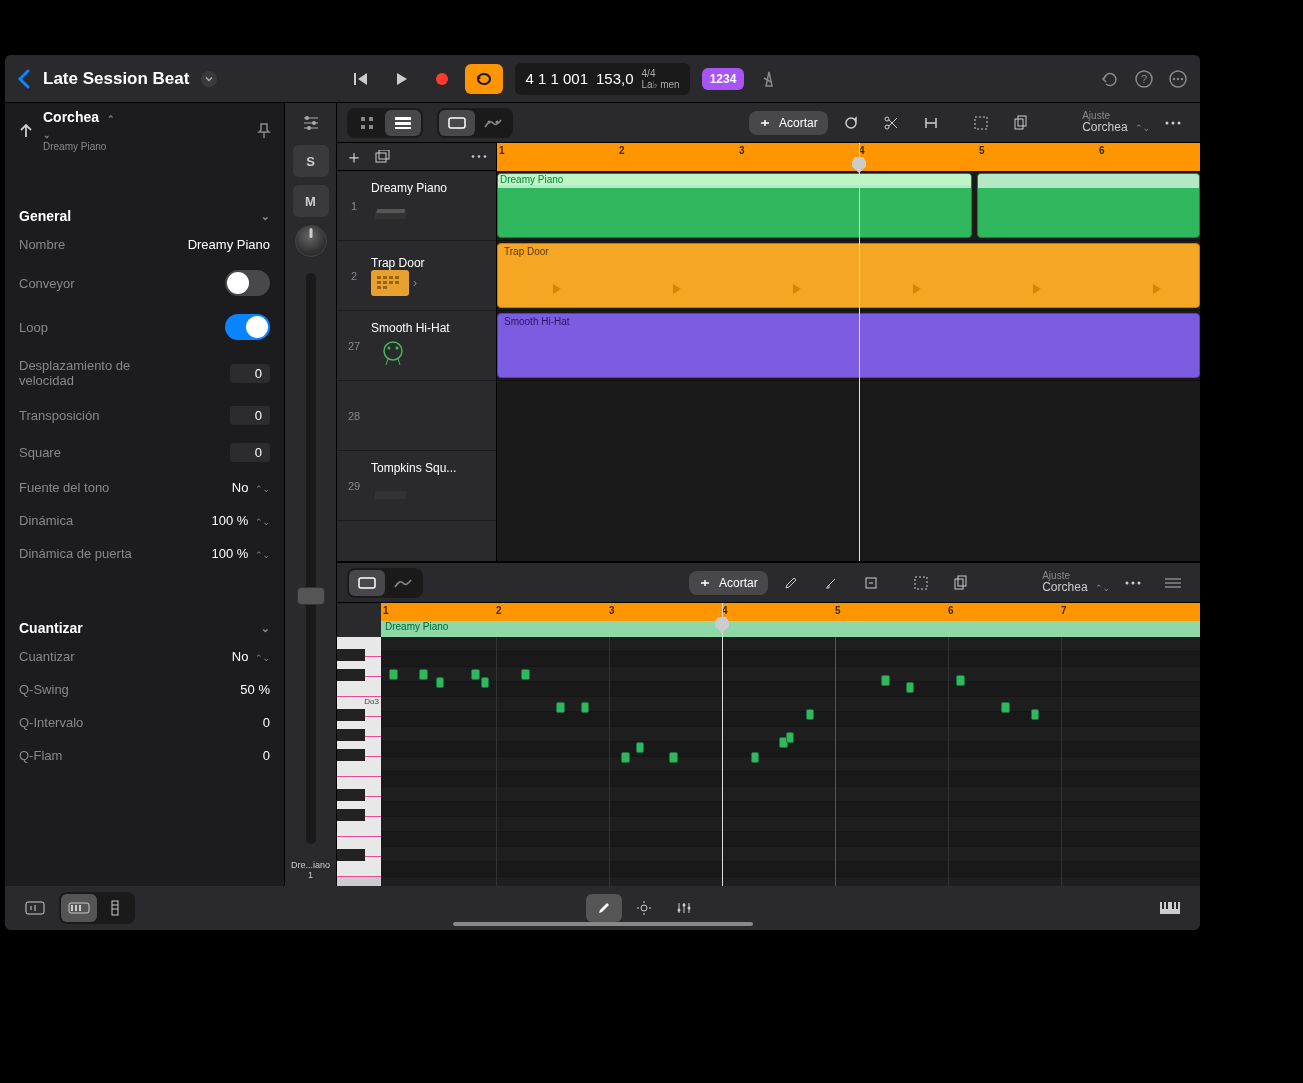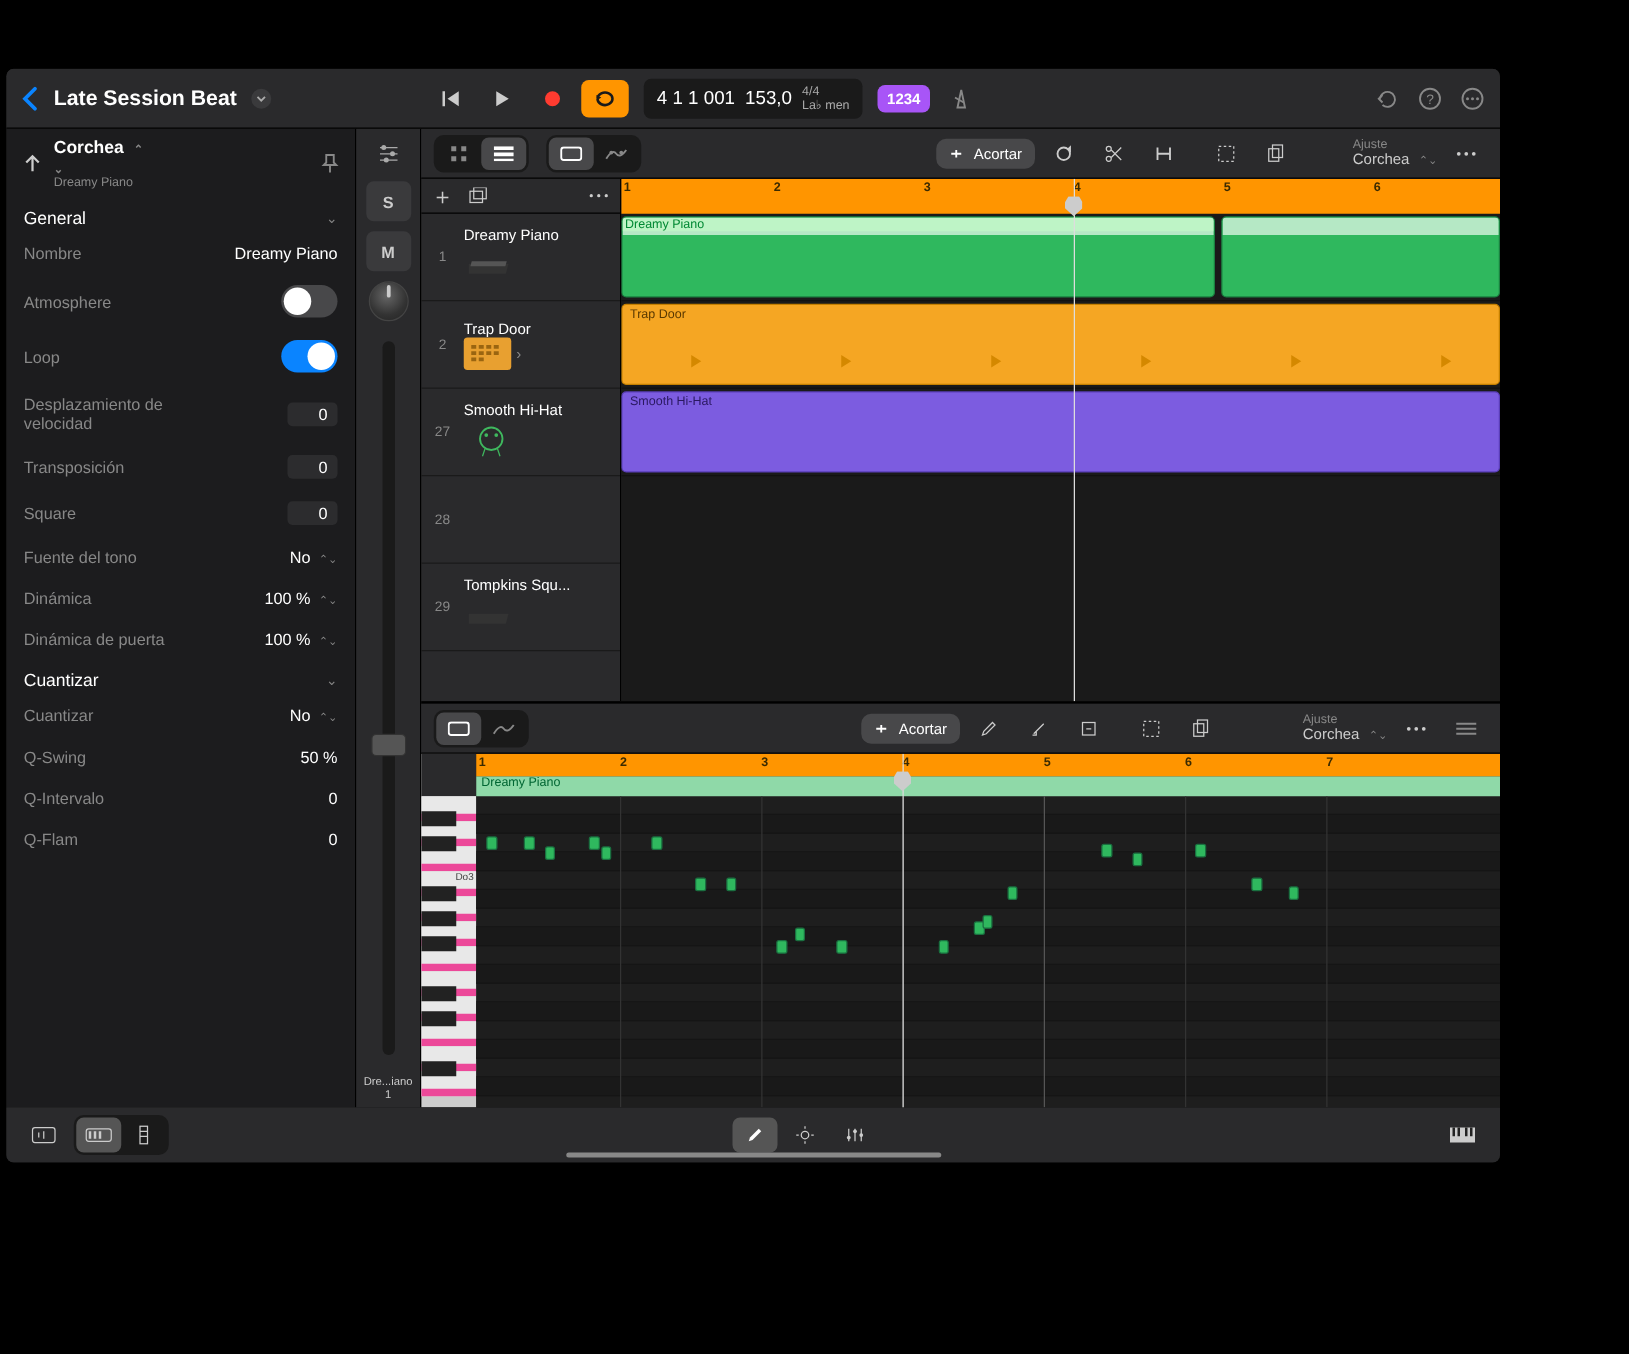--- a/index.html
+++ b/index.html
@@ -27,21 +27,21 @@
 .main-row { display: flex; flex: 1; overflow: hidden; }
 
 
 .inspector { width: 280px; background: #1c1c1e; display: flex; flex-direction: column; border-right: 1px solid #000; }
 .insp-header { display: flex; align-items: center; padding: 6px 12px; gap: 8px; }
 .insp-up { color: #ccc; font-size: 16px; }
 .insp-title-box { flex: 1; }
 .insp-title { color: #fff; font-size: 14px; font-weight: 600; }
 .insp-sub { color: #888; font-size: 10px; }
 .insp-pin { color: #888; font-size: 14px; }
-.insp-section { padding: 8px 14px 4px; color: #fff; font-size: 14px; font-weight: 400; display: flex; justify-content: space-between; align-items: center; }
+.insp-section { padding: 8px 14px 4px; color: #fff; font-size: 14px; font-weight: 700; display: flex; justify-content: space-between; align-items: center; margin-top: 42px; }
 .insp-chevron { color: #888; font-size: 11px; }
 .insp-row { display: flex; justify-content: space-between; align-items: center; padding: 9px 14px; font-size: 13px; color: #888; }
 .insp-row-label { color: #888; }
 .insp-row-val { color: #fff; }
 .color-swatch { width: 65px; height: 18px; border-radius: 4px; }
 .toggle { width: 45px; height: 26px; border-radius: 13px; position: relative; }
 .toggle.off { background: #48484a; }
 .toggle.on { background: #0a84ff; }
 .toggle::after { content: ""; position: absolute; width: 22px; height: 22px; background: #fff; border-radius: 50%; top: 2px; }
 .toggle.off::after { left: 2px; }
@@ -95,21 +95,21 @@
 .region.purple .region-label { color: #2a1860; }
 .region.blue { background: #3a7eb8; border: 1px solid #265880; }
 .region.blue .region-label { color: #0a2840; }
 .region-header-strip { position: absolute; top: 0; left: 0; right: 0; height: 14px; }
 
 
 .editor { height: 325px; background: #1a1a1a; border-top: 2px solid #000; display: flex; flex-direction: column; }
 .editor-toolbar { height: 40px; background: #2a2a2c; display: flex; align-items: center; padding: 0 10px; gap: 6px; border-bottom: 1px solid #000; }
 .editor-body { display: flex; flex: 1; overflow: hidden; }
 .piano-keys { width: 44px; background: #ccc; position: relative; }
-.white-key { height: 20px; background: #e8e8e8; border-bottom: 6px solid #ec4899; }
+.white-key { height: 20px; background: #e8e8e8; border-bottom: 1px solid #ec4899; }
 .black-key { position: absolute; left: 0; width: 28px; height: 12px; background: #222; z-index: 2; }
 .key-label { position: absolute; right: 2px; font-size: 8px; color: #444; }
 .roll-area { flex: 1; position: relative; background: #1e1e1e; }
 .roll-ruler { height: 18px; background: #ff9500; position: relative; }
 .roll-header { height: 16px; background: #8fd9a8; font-size: 10px; color: #063; padding-left: 4px; }
 .roll-grid { position: absolute; top: 34px; left: 0; right: 0; bottom: 0; }
 .roll-row { height: 15px; border-bottom: 1px solid #151515; }
 .roll-row.dark { background: #191919; }
 .note { position: absolute; height: 11px; background: #2fb85e; border: 1px solid #1a7040; border-radius: 2px; }
 .roll-col-line { position: absolute; top: 34px; bottom: 0; width: 1px; background: #333; }
@@ -230,21 +230,21 @@
       <div class="insp-section">
         <span>General</span>
         <span class="insp-chevron">⌄</span>
       </div>
 
       <div class="insp-row">
         <span class="insp-row-label">Nombre</span>
         <span class="insp-row-val">Dreamy Piano</span>
       </div>
       <div class="insp-row">
-        <span class="insp-row-label">Atmosphere</span>
+        <span class="insp-row-label">Conveyor</span>
         <span class="toggle off"></span>
       </div>
       <div class="insp-row">
         <span class="insp-row-label">Loop</span>
         <span class="toggle on"></span>
       </div>
       <div class="insp-row">
         <span class="insp-row-label" style="max-width:140px">Desplazamiento de velocidad</span>
         <span class="num-field">0</span>
       </div>

